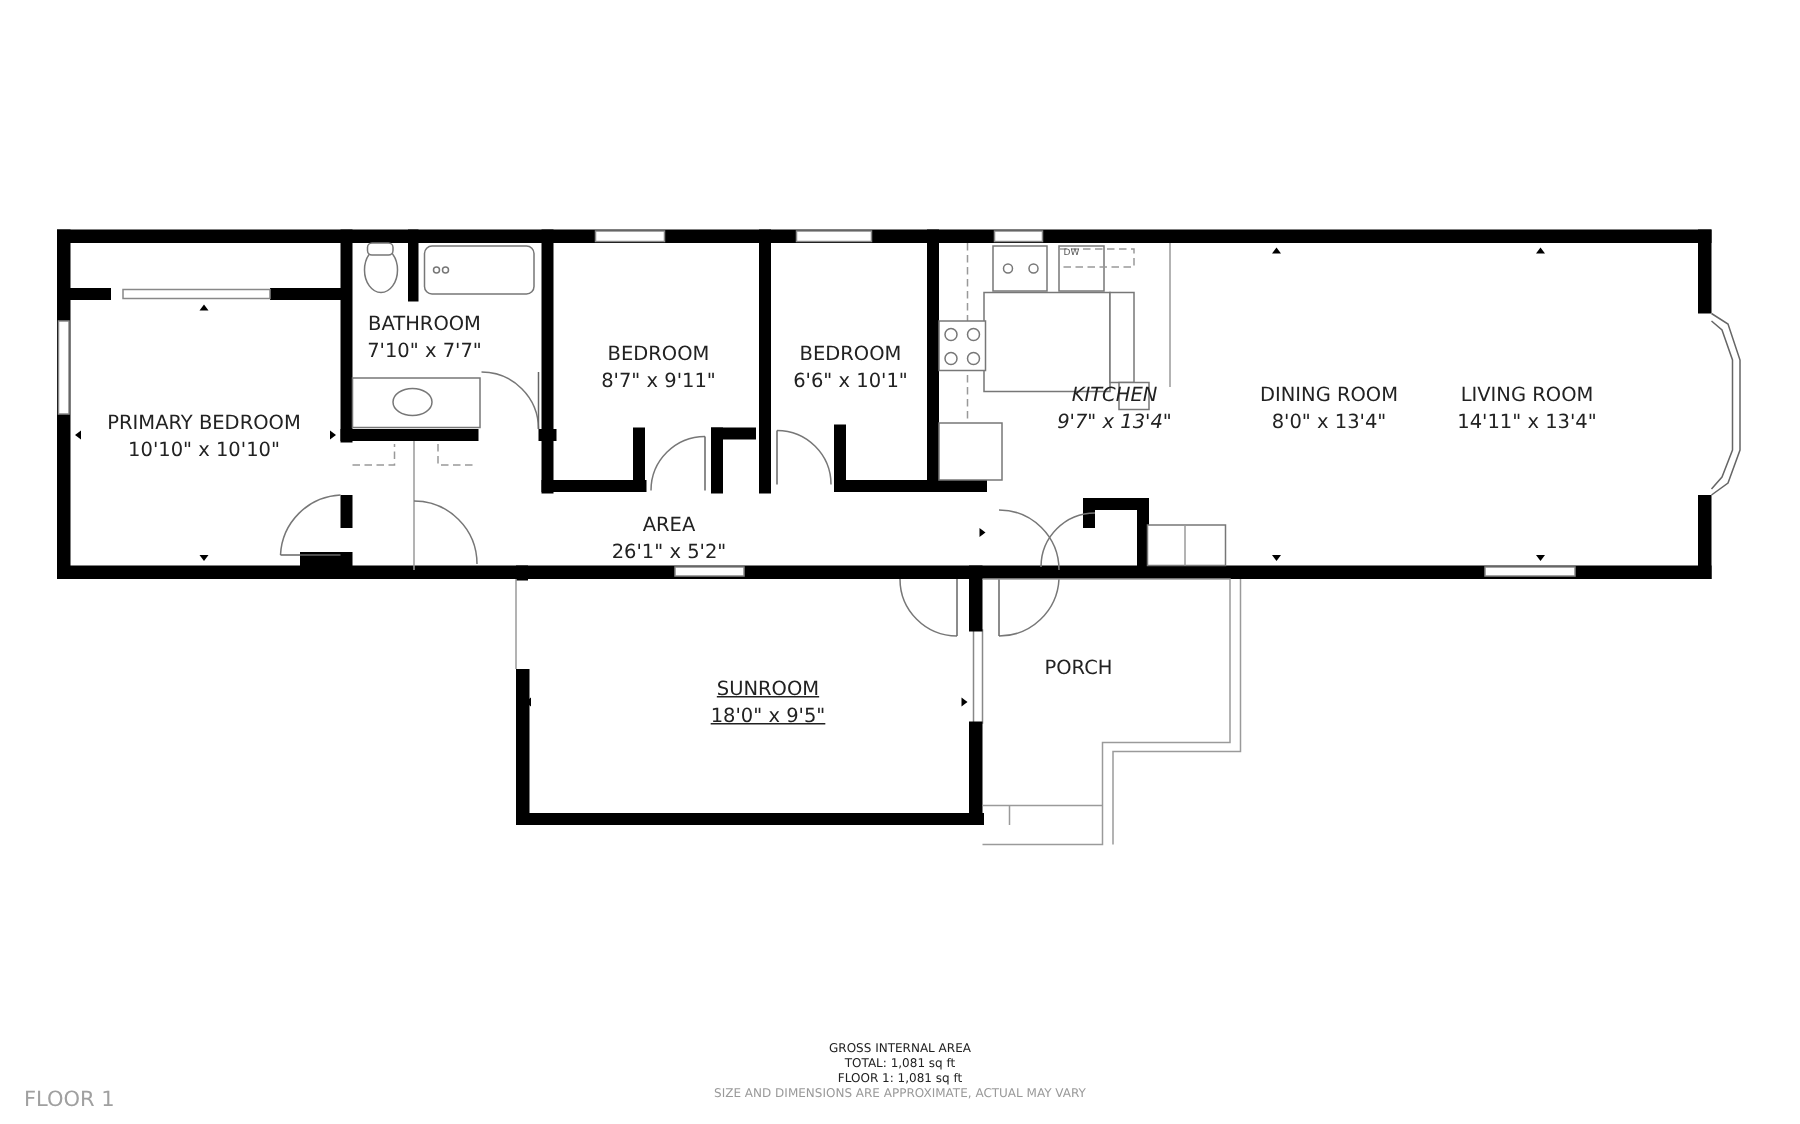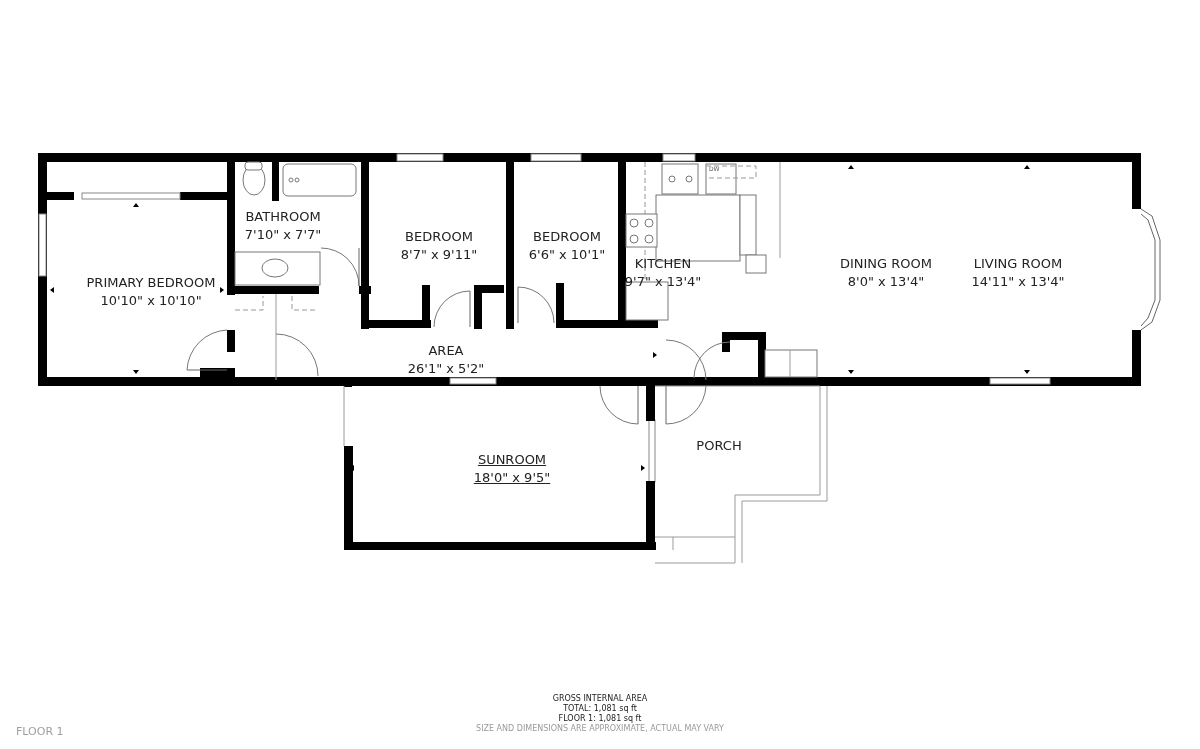--- a/index.html
+++ b/index.html
@@ -10,21 +10,21 @@
     .thin-dark { fill: none; stroke: #666; stroke-width: 1; }
     .dash { fill: none; stroke: #999; stroke-width: 1; stroke-dasharray: 5 3; }
     .win { fill: #fff; stroke: #888; stroke-width: 1; }
     .door-arc { fill: none; stroke: #777; stroke-width: 1; }
     .fixture { fill: #fff; stroke: #777; stroke-width: 1; }
     .marker { fill: #000; }
     .room-label { position: absolute; text-align: center; color: #222; font-size: 13px; line-height: 18px; white-space: nowrap; transform: translateX(-50%); }
     .room-label .dim { display: block; }
     .footer-area { position: absolute; left: 600px; top: 694px; transform: translateX(-50%); text-align: center; font-size: 8px; line-height: 10px; color: #222; white-space: nowrap; }
     .footer-area .disclaimer { color: #9a9a9a; }
-    .floor-tag { position: absolute; left: 16px; top: 725px; font-size: 11px; color: #a0a0a0; }
+    .floor-tag { position: absolute; left: 16px; top: 725px; font-size: 14px; color: #a0a0a0; }
   </style>
 </head>
 <body>
 
 <svg class="plan" viewBox="0 0 1200 749" xmlns="http://www.w3.org/2000/svg">
 
   <g>
 
     <rect class="wall" x="38" y="153" width="1103" height="9"></rect>
 
@@ -166,37 +166,37 @@
     <polygon class="marker" points="851,165 848,169 854,169"></polygon>
     <polygon class="marker" points="1027,165 1024,169 1030,169"></polygon>
     <polygon class="marker" points="851,374 848,370 854,370"></polygon>
     <polygon class="marker" points="1027,374 1024,370 1030,370"></polygon>
     <polygon class="marker" points="657,355 653,352 653,358"></polygon>
     <polygon class="marker" points="350,468 354,465 354,471"></polygon>
     <polygon class="marker" points="645,468 641,465 641,471"></polygon>
   </g>
 </svg>
 
-<div class="room-label" style="left:151px; top:274px;">
+<div class="room-label" style="left:136px; top:274px;">
   <span>PRIMARY BEDROOM</span>
   <span class="dim">10'10" x 10'10"</span>
 </div>
 <div class="room-label" style="left:283px; top:208px;">
   <span>BATHROOM</span>
   <span class="dim">7'10" x 7'7"</span>
 </div>
 <div class="room-label" style="left:439px; top:228px;">
   <span>BEDROOM</span>
   <span class="dim">8'7" x 9'11"</span>
 </div>
 <div class="room-label" style="left:567px; top:228px;">
   <span>BEDROOM</span>
   <span class="dim">6'6" x 10'1"</span>
 </div>
-<div class="room-label" style="left:663px; top:255px;">
+<div class="room-label" style="left:743px; top:255px;font-style:italic;">
   <span>KITCHEN</span>
   <span class="dim">9'7" x 13'4"</span>
 </div>
 <div class="room-label" style="left:846px; top:255px;margin-left:40px;">
   <span>DINING ROOM</span>
   <span class="dim">8'0" x 13'4"</span>
 </div>
 <div class="room-label" style="left:1018px; top:255px;">
   <span>LIVING ROOM</span>
   <span class="dim">14'11" x 13'4"</span>

